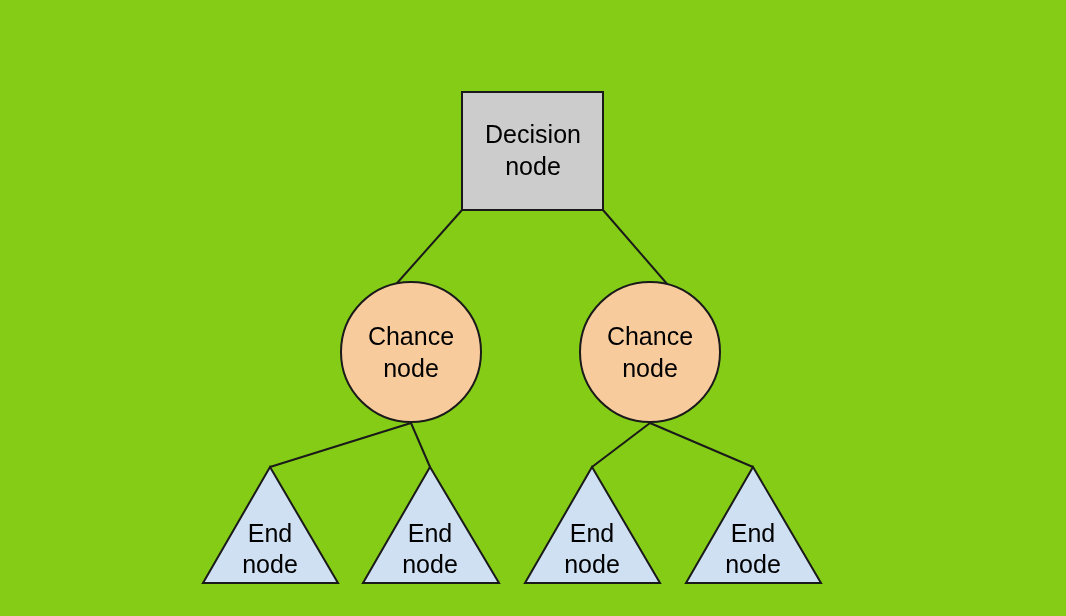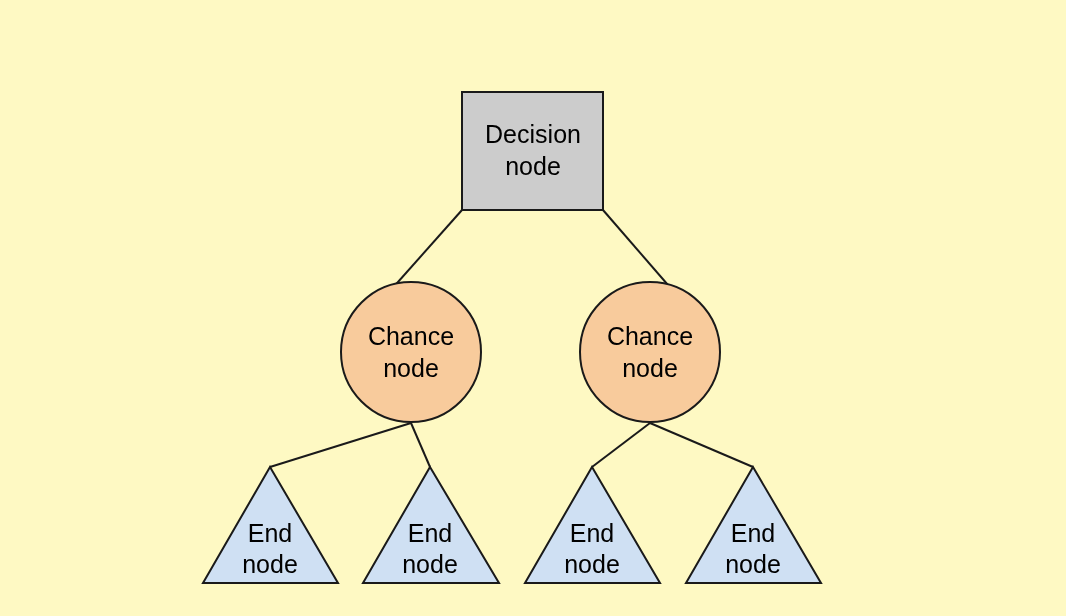--- a/index.html
+++ b/index.html
@@ -38,21 +38,21 @@
   }
   .connector {
     stroke: #1a1a1a;
     stroke-width: 2;
     fill: none;
   }
 </style>
 </head>
 <body>
 
-<div id="canvas" style="background: #fef9c3;">
+<div id="canvas" style="background: #84cc16;">
 
   <svg id="diagram-svg" viewBox="0 0 1066 616" xmlns="http://www.w3.org/2000/svg">
 
     <g>
       <line class="connector" x1="462" y1="210" x2="382" y2="300" style="stroke: rgb(26, 26, 26);"></line>
       <line class="connector" x1="603" y1="210" x2="681" y2="300" style="stroke: rgb(26, 26, 26);"></line>
     </g>
 
     <g>
       <line class="connector" x1="411" y1="423" x2="270" y2="467" style="stroke: rgb(26, 26, 26);"></line>

